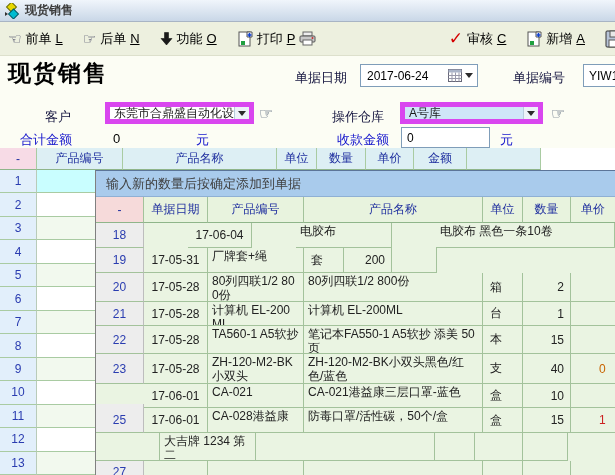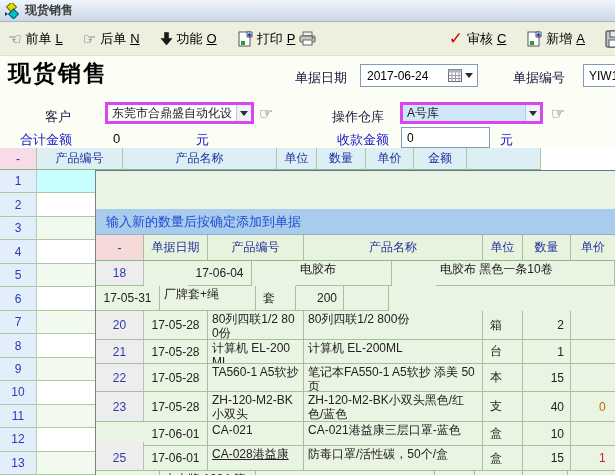--- a/index.html
+++ b/index.html
@@ -34,21 +34,21 @@
   .form-title{ position:absolute; left:8px; top:58px; font-size:23px; font-weight:bold;
                color:#000; letter-spacing:2px; }
   .lbl-dark{ position:absolute; color:#14143e; font-size:13px; }
   .lbl-blue{ position:absolute; color:#1414cc; font-size:13px; }
   .value-text{ position:absolute; color:#000; font-size:13px; }
   .field{ position:absolute; background:#fff; border:1px solid #7f9db9;
           display:flex; align-items:center; font-size:12px; color:#000; }
   .date-combo{ left:360px; top:64px; width:118px; height:23px; padding-left:6px; }
   .date-combo .spacer{ flex:1; }
   .docno-field{ left:583px; top:64px; width:60px; height:23px; padding-left:5px; }
-  .combo{ position:absolute; background:#fff; border:3px solid #d946ef; height:22px;
+  .combo{ position:absolute; background:#fff; border:5px solid #d946ef; height:22px;
           display:flex; align-items:center; font-size:12px; }
   .combo .c-text{ flex:1; padding-left:4px; overflow:hidden; white-space:nowrap; }
   .combo-arrow{ width:15px; height:100%; display:flex; align-items:center; justify-content:center;
                 background:#ecf2f8; border-left:1px solid #b8ccdd; }
   .tri-down{ width:0; height:0; border-left:4px solid transparent; border-right:4px solid transparent;
              border-top:5px solid #2b2b2b; }
   .cust-combo{ left:105px; top:102px; width:149px; }
   .wh-combo{ left:400px; top:102px; width:143px; }
   .wh-combo .c-text{ background:#cfe6f8; height:100%; display:flex; align-items:center; }
   .lookup{ position:absolute; font-size:16px; color:#31445e; }
@@ -65,22 +65,22 @@
   .mg-header .mg-cell{ background:#ddeff4; color:#1f2f9f; border-bottom:1px solid #8fb58a; }
   .mg-header .mg-corner{ background:#f7dbe6; }
   .mg-num{ background:#e2effb; color:#2a3cb0; border-right:1px solid #b9cbb9; }
   .mg-data-even{ background:#ffffff; }
   .mg-data-odd{ background:#f2f9ee; }
   .mg-sel{ background:#c9feff !important; }
   
   .popup{ position:absolute; left:95px; top:170px; width:520px; height:305px;
           border-left:1px solid #808080; border-top:1px solid #5c7598;
           background:#eaf4e2; z-index:5; overflow:hidden; }
-  .popup-hint{ height:26px; background:#a9cbec; color:#1d4ed8; font-size:13px;
-               display:flex; align-items:center; padding-left:10px; border-bottom:1px solid #8fb0d4;margin-top:38px; }
+  .popup-hint{ height:26px; background:#a9cbec; color:#404040; font-size:13px;
+               display:flex; align-items:center; padding-left:10px; border-bottom:1px solid #8fb0d4; }
   .pp-row{ display:flex; }
   .pp-cell{ border-right:1px solid #a3c29b; border-bottom:1px solid #a3c29b;
             overflow:hidden; font-size:12px; color:#222; }
   .pp-header{ height:26px; }
   .pp-header .pp-cell{ background:#e8f3de; color:#1f2f9f; display:flex; align-items:center;
                        justify-content:center; border-bottom:1px solid #8fb58a; }
   .pp-header .pp-corner{ background:#f6dada; }
   .pp-num{ background:#ededed; color:#2a3cb0; display:flex; align-items:center;
            justify-content:center; border-right:1px solid #bdbdbd; }
   .pp-date{ display:flex; align-items:center; justify-content:center; background:#eaf4e2; }
@@ -398,20 +398,21 @@
       <div class="pp-row" style="height: 25px; gap: 44px;">
         <div class="pp-cell pp-num" style="width: 48px; flex: 0 0 auto; height: 100%;">18</div>
         <div class="pp-cell pp-date" style="width: 64px; flex: 0 0 auto; height: 100%;">17-06-04</div>
         <div class="pp-cell pp-text" style="width: 96px; flex: 0 0 auto; height: 100%;">电胶布</div>
         <div class="pp-cell pp-text" style="width: 179px; flex: 0 0 auto; height: 100%;">电胶布 黑色一条10卷</div>
         <div class="pp-cell pp-unit" style="width: 40px; flex: 0 0 auto; height: 100%;">卷</div>
         <div class="pp-cell pp-qty" style="width: 48px; flex: 0 0 auto; height: 100%;">10</div>
         <div class="pp-cell pp-price" style="width: 45px; flex: 0 0 auto; height: 100%;"></div>
       </div>
       <div class="pp-row" style="height: 25px;">
+        <div class="pp-cell pp-num" style="width: 48px; flex: 0 0 auto; height: 100%;">19</div>
         <div class="pp-cell pp-date" style="width: 64px; flex: 0 0 auto; height: 100%;">17-05-31</div>
         <div class="pp-cell pp-text" style="width: 96px; flex: 0 0 auto; height: 100%;">厂牌套+绳</div>
         <div class="pp-cell pp-unit" style="width: 40px; flex: 0 0 auto; height: 100%;">套</div>
         <div class="pp-cell pp-qty" style="width: 48px; flex: 0 0 auto; height: 100%;">200</div>
         <div class="pp-cell pp-price" style="width: 45px; flex: 0 0 auto; height: 100%;"></div>
       </div>
       <div class="pp-row" style="height: 29px;">
         <div class="pp-cell pp-num" style="width: 48px; flex: 0 0 auto; height: 100%;">20</div>
         <div class="pp-cell pp-date" style="width: 64px; flex: 0 0 auto; height: 100%;">17-05-28</div>
         <div class="pp-cell pp-text" style="width: 96px; flex: 0 0 auto; height: 100%;">80列四联1/2 800份</div>
@@ -452,21 +453,21 @@
         <div class="pp-cell pp-date" style="width: 64px; flex: 0 0 auto; height: 100%;">17-06-01</div>
         <div class="pp-cell pp-text" style="width: 96px; flex: 0 0 auto; height: 100%;">CA-021</div>
         <div class="pp-cell pp-text" style="width: 179px; flex: 0 0 auto; height: 100%;">CA-021港益康三层口罩-蓝色</div>
         <div class="pp-cell pp-unit" style="width: 40px; flex: 0 0 auto; height: 100%;">盒</div>
         <div class="pp-cell pp-qty" style="width: 48px; flex: 0 0 auto; height: 100%;">10</div>
         <div class="pp-cell pp-price" style="width: 45px; flex: 0 0 auto; height: 100%;"></div>
       </div>
       <div class="pp-row" style="height: 25px;">
         <div class="pp-cell pp-num" style="width: 48px; flex: 0 0 auto; height: 100%;">25</div>
         <div class="pp-cell pp-date" style="width: 64px; flex: 0 0 auto; height: 100%;">17-06-01</div>
-        <div class="pp-cell pp-text" style="width: 96px; flex: 0 0 auto; height: 100%; text-decoration: underline;">CA-028港益康</div>
+        <div class="pp-cell pp-text" style="width: 96px; flex: 0 0 auto; height: 100%;">CA-028港益康</div>
         <div class="pp-cell pp-text" style="width: 179px; flex: 0 0 auto; height: 100%;">防毒口罩/活性碳，50个/盒</div>
         <div class="pp-cell pp-unit" style="width: 40px; flex: 0 0 auto; height: 100%;">盒</div>
         <div class="pp-cell pp-qty" style="width: 48px; flex: 0 0 auto; height: 100%;">15</div>
         <div class="pp-cell pp-price" style="width: 45px; flex: 0 0 auto; height: 100%; color: rgb(204, 34, 34);">1</div>
       </div>
       <div class="pp-row" style="height: 28px;">
         <div class="pp-cell pp-date" style="width: 64px; flex: 0 0 auto; height: 100%;"></div>
         <div class="pp-cell pp-text" style="width: 96px; flex: 0 0 auto; height: 100%;">大吉牌 1234 第二</div>
         <div class="pp-cell pp-text" style="width: 179px; flex: 0 0 auto; height: 100%;"></div>
         <div class="pp-cell pp-unit" style="width: 40px; flex: 0 0 auto; height: 100%;"></div>

